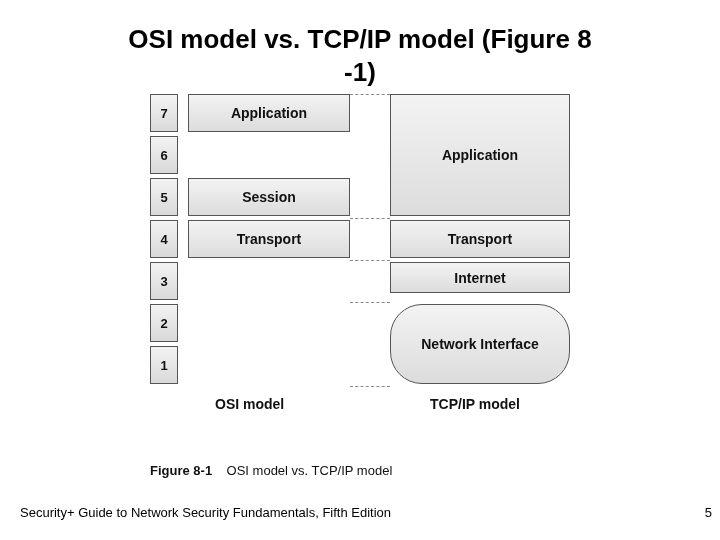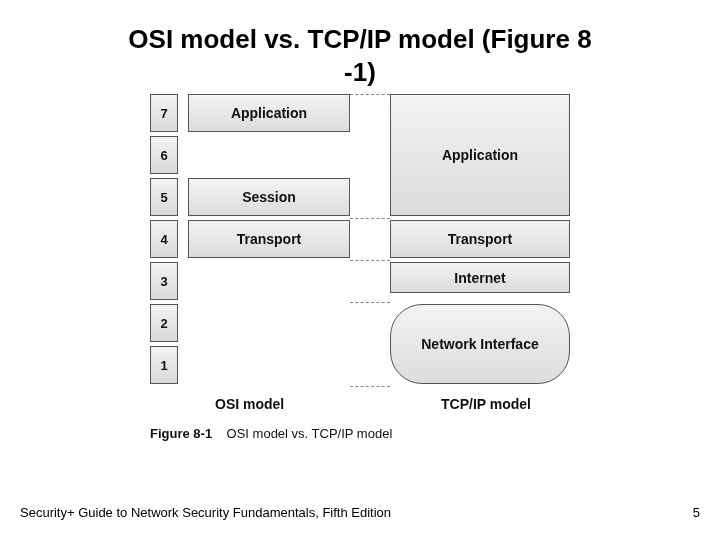--- a/index.html
+++ b/index.html
@@ -90,27 +90,28 @@
     font-size: 14px;
     font-weight: 700;
     color: #111;
   }
   .caption {
     position: absolute;
     left: 20px;
     bottom: 0;
     font-size: 13px;
     color: #111;
+    margin-top: 37px;
   }
   .caption .fig-num { font-weight: 700; }
   .footer {
     position: absolute;
     left: 20px;
     bottom: 20px;
-    right: 20px;
+    right: 8px;
     display: flex;
     justify-content: space-between;
     font-size: 13px;
     color: #000;
   }
 </style>
 </head>
 <body>
 
 <div class="slide-title">
@@ -154,21 +155,21 @@
     <div class="tcp-box" style="top:210px; height:80px;border-radius:32px;">Network Interface</div>
   </div>
 
   <div class="dashed" style="left:220px; width:40px; top:0;"></div>
   <div class="dashed" style="left:220px; width:40px; top:124px;"></div>
   <div class="dashed" style="left:220px; width:40px; top:166px;"></div>
   <div class="dashed" style="left:220px; width:40px; top:208px;"></div>
   <div class="dashed" style="left:220px; width:40px; top:292px;"></div>
 
   <div class="model-label" style="left:85px; top:302px;">OSI model</div>
-  <div class="model-label" style="left:311px; top:302px;">TCP/IP model</div>
+  <div class="model-label" style="left:300px; top:302px;">TCP/IP model</div>
 
   <div class="caption" style="top:332px; bottom:auto;">
     <span class="fig-num">Figure 8-1</span>
     &nbsp;&nbsp;
     <span>OSI model vs. TCP/IP model</span>
   </div>
 </div>
 
 <div class="footer">
   <span>Security+ Guide to Network Security Fundamentals, Fifth Edition</span>

